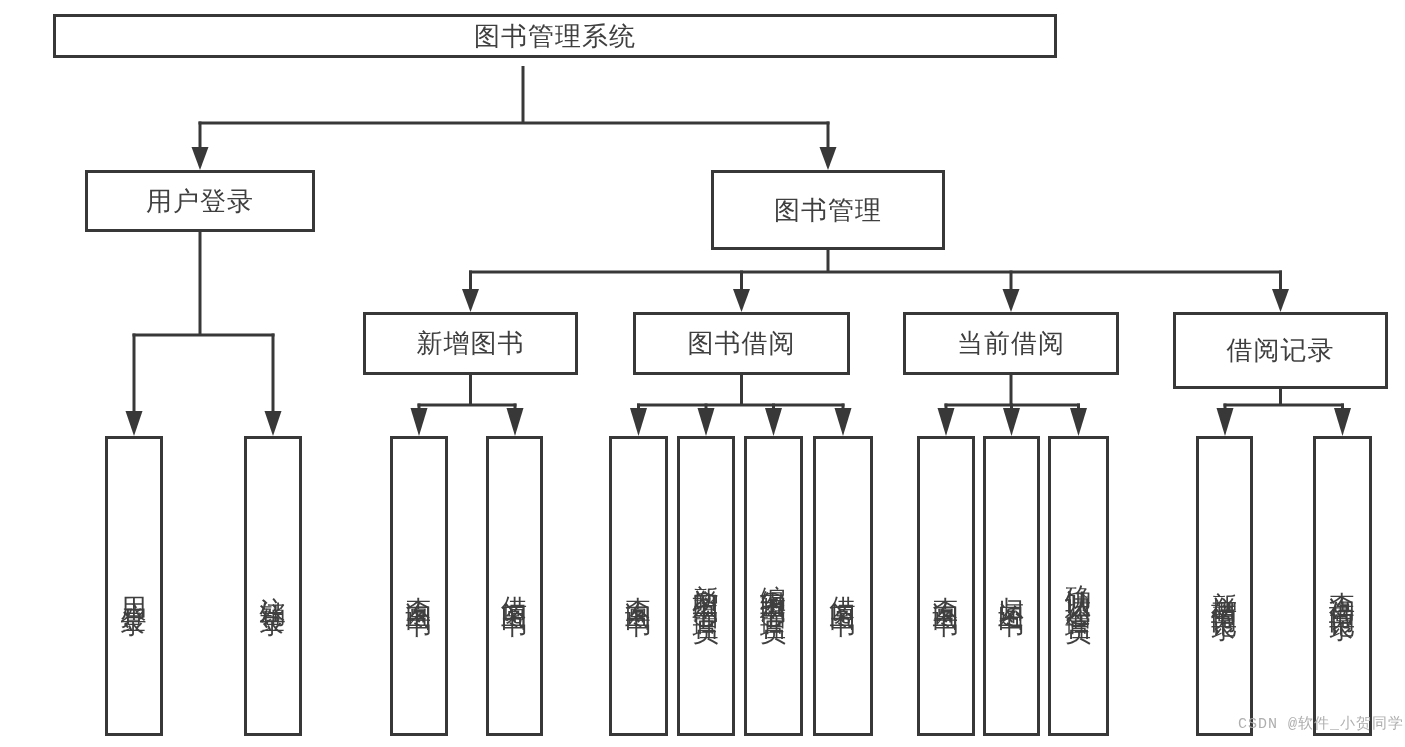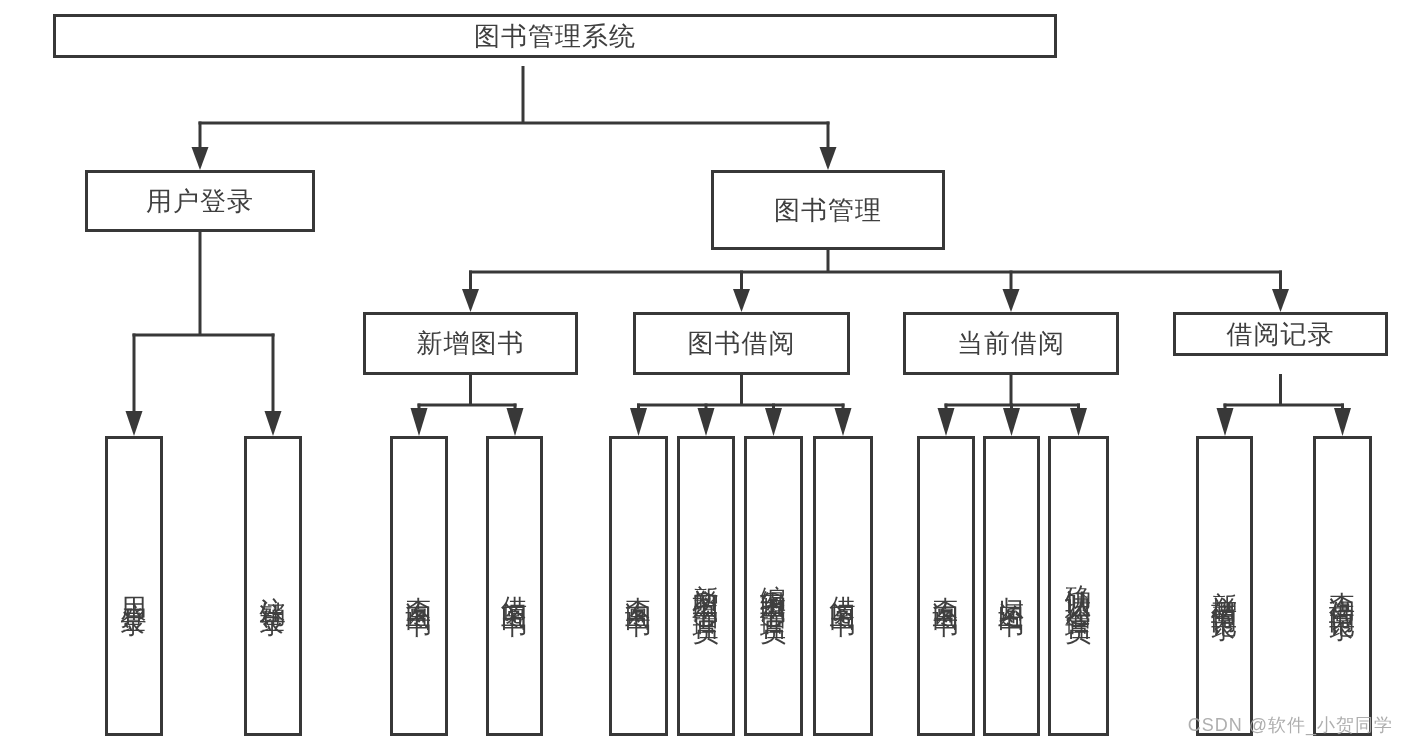--- a/index.html
+++ b/index.html
@@ -15,23 +15,23 @@
   .hbox, .vbox {
     position:absolute; background:#ffffff; border:3px solid var(--line);
     box-sizing:border-box; display:flex; align-items:center; justify-content:center;
   }
   .hbox { font-size:26px; letter-spacing:1px; white-space:nowrap; }
   .vbox span {
     writing-mode:vertical-rl; text-orientation:mixed;
     line-height:1; letter-spacing:5px; font-size:26px; white-space:nowrap;
   }
   .watermark {
-    position:absolute; top:711px; right:12px; z-index:6;
-    font-size:18px; line-height:28px; letter-spacing:1px;
-    color:var(--watermark); opacity:0.92; white-space:nowrap;
+    position:absolute; top:711px; right:1px; z-index:6;
+    font-size:15px; line-height:28px; letter-spacing:1px;
+    color:var(--watermark); opacity:0.92; white-space:nowrap;font-family:Liberation Mono, monospace;
   }
 </style>
 </head>
 <body>
 
 <div class="stage">
 
   <svg class="wires" viewBox="0 0 1405 747">
 
     <g>
@@ -121,21 +121,21 @@
 
   <div class="hbox" style="left:363px; top:312px; width:215px; height:63px;">
     <span>新增图书</span>
   </div>
   <div class="hbox" style="left:633px; top:312px; width:217px; height:63px;">
     <span>图书借阅</span>
   </div>
   <div class="hbox" style="left:903px; top:312px; width:216px; height:63px;">
     <span>当前借阅</span>
   </div>
-  <div class="hbox" style="left:1173px; top:312px; width:215px; height:44px;">
+  <div class="hbox" style="left:1173px; top:312px; width:215px; height:77px;">
     <span>借阅记录</span>
   </div>
 
   <div class="vbox" style="left:105px; top:436px; width:58px; height:300px;">
     <span>用户登录</span>
   </div>
   <div class="vbox" style="left:244px; top:436px; width:58px; height:300px;">
     <span>注销登录</span>
   </div>
 

